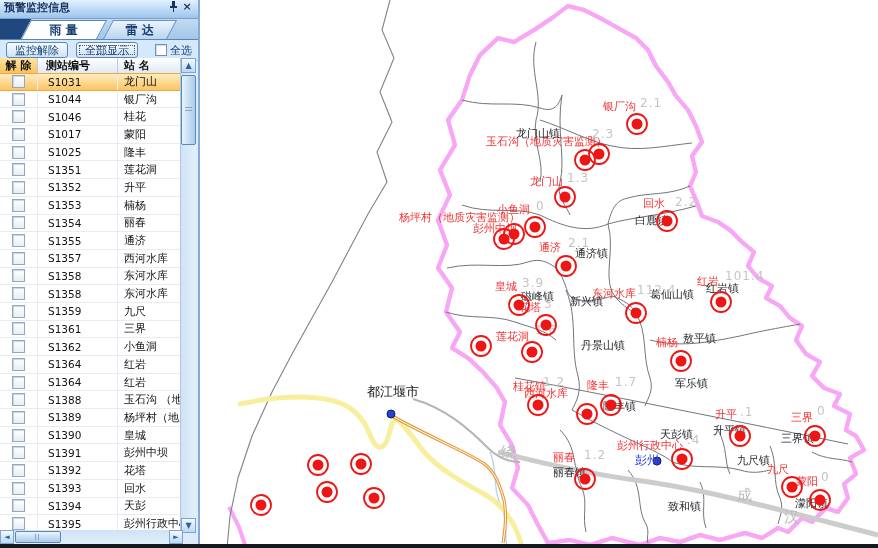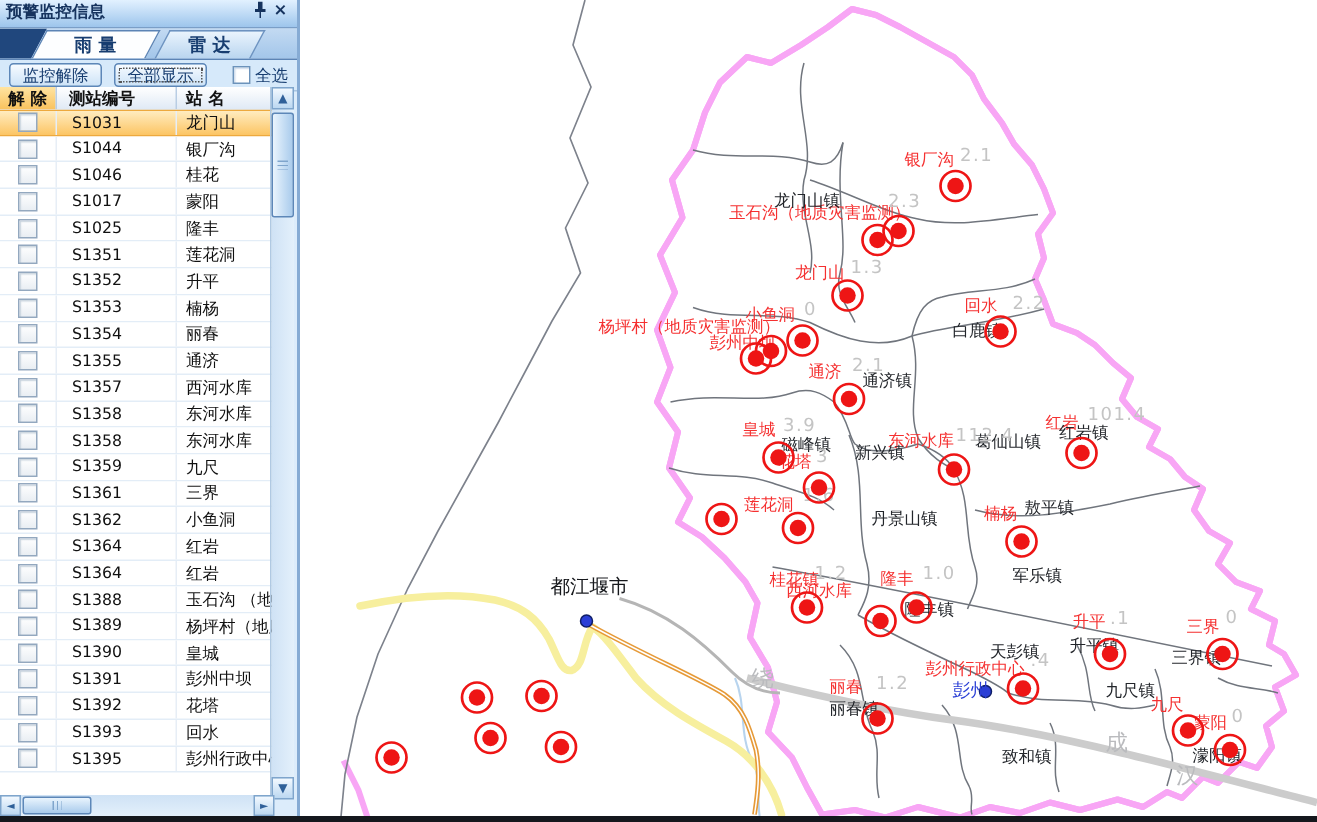--- a/index.html
+++ b/index.html
@@ -297,20 +297,27 @@
         <div class="td c1">
           <span class="rcb"></span>
         </div>
         <div class="td c2">S1393</div>
         <div class="td c3">回水</div>
       </div>
       <div class="trow">
         <div class="td c1">
           <span class="rcb"></span>
         </div>
+        <div class="td c2">S1394</div>
+        <div class="td c3">天彭</div>
+      </div>
+      <div class="trow">
+        <div class="td c1">
+          <span class="rcb"></span>
+        </div>
         <div class="td c2">S1395</div>
         <div class="td c3">彭州行政中心</div>
       </div>
     </div>
 
   <div class="vscroll">
     <div class="sbtn">▲</div>
     <div class="vthumb"></div>
     <div class="sbtn down">▼</div>
   </div>
@@ -405,37 +412,37 @@
       <div class="lbl k-town" style="left: 506px; top: 283px;">红岩镇</div>
       <div class="lbl k-town" style="left: 381px; top: 340px;">丹景山镇</div>
       <div class="lbl k-town" style="left: 483px; top: 333px;">敖平镇</div>
       <div class="lbl k-town" style="left: 475px; top: 378px;">军乐镇</div>
       <div class="lbl k-town" style="left: 403px; top: 401px;">隆丰镇</div>
       <div class="lbl k-town" style="left: 513px; top: 425px;">升平镇</div>
       <div class="lbl k-town" style="left: 581px; top: 433px;">三界镇</div>
       <div class="lbl k-town" style="left: 537px; top: 455px;">九尺镇</div>
       <div class="lbl k-town" style="left: 595px; top: 498px;">濛阳镇</div>
       <div class="lbl k-town" style="left: 460px; top: 429px;">天彭镇</div>
-      <div class="lbl k-town" style="left: 468px; top: 501px; font-family: Liberation Mono, monospace;">致和镇</div>
+      <div class="lbl k-town" style="left: 468px; top: 501px;">致和镇</div>
       <div class="lbl k-town" style="left: 353px; top: 467px;">丽春镇</div>
       <div class="lbl k-cityname" style="left: 167px; top: 385px;">都江堰市</div>
       <div class="lbl k-city" style="left: 435px; top: 454px;">彭州</div>
       <div class="lbl k-value" style="left: 440px; top: 97px;">2.1</div>
       <div class="lbl k-value" style="left: 392px; top: 128px;">2.3</div>
       <div class="lbl k-value" style="left: 367px; top: 172px;">1.3</div>
       <div class="lbl k-value" style="left: 475px; top: 196px;">2.2</div>
       <div class="lbl k-value" style="left: 336px; top: 200px;">0</div>
       <div class="lbl k-value" style="left: 368px; top: 237px;">2.1</div>
       <div class="lbl k-value" style="left: 322px; top: 277px;">3.9</div>
       <div class="lbl k-value" style="left: 344px; top: 298px;">3</div>
       <div class="lbl k-value" style="left: 335px; top: 324px;">1.6</div>
       <div class="lbl k-value" style="left: 437px; top: 284px;">112.4</div>
       <div class="lbl k-value" style="left: 525px; top: 270px;">101.4</div>
       <div class="lbl k-value" style="left: 343px; top: 376px;">1.2</div>
-      <div class="lbl k-value" style="left: 415px; top: 376px;">1.0</div>
+      <div class="lbl k-value" style="left: 415px; top: 376px;">1.7</div>
       <div class="lbl k-value" style="left: 487px; top: 434px;">.4</div>
       <div class="lbl k-value" style="left: 384px; top: 449px;">1.2</div>
       <div class="lbl k-value" style="left: 540px; top: 406px;">.1</div>
       <div class="lbl k-value" style="left: 617px; top: 405px;">0</div>
       <div class="lbl k-value" style="left: 621px; top: 471px;">0</div>
       <div class="lbl k-road" style="left: 301px; top: 445px;">绕</div>
       <div class="lbl k-road" style="left: 537px; top: 488px;">成</div>
       <div class="lbl k-road" style="left: 584px; top: 510px;">汉</div>
     </div>
 

